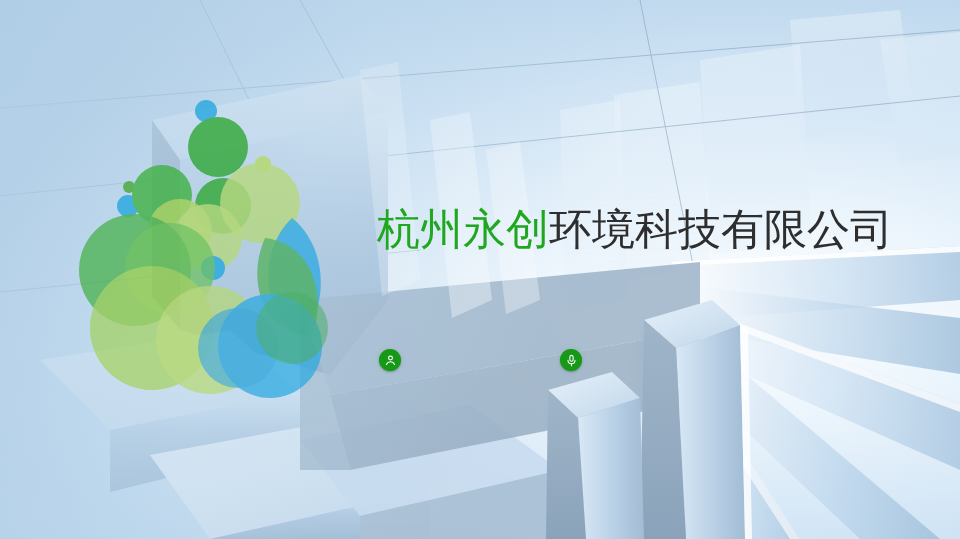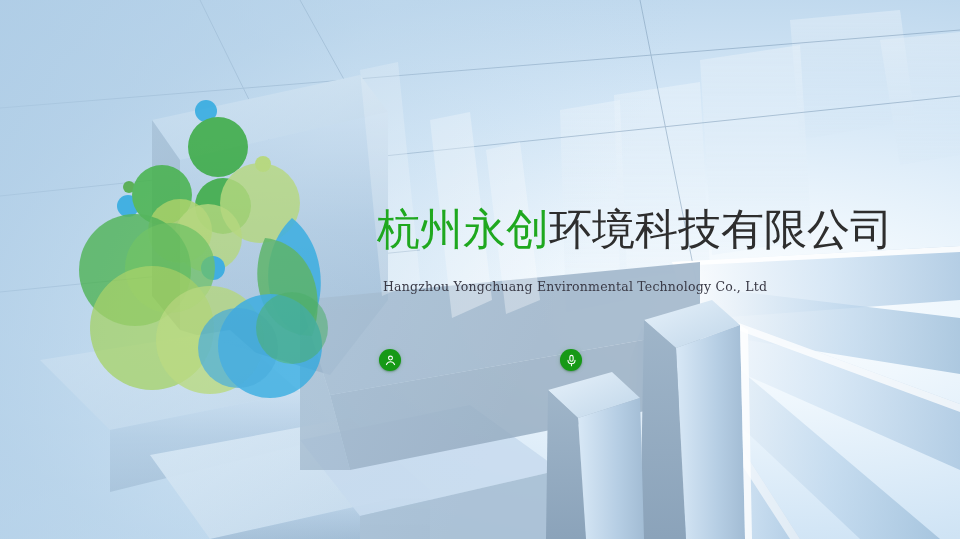--- a/index.html
+++ b/index.html
@@ -235,21 +235,20 @@
         <circle cx="178" cy="270" r="40" fill="#2fa3d8" opacity=".7"></circle>
         <circle cx="232" cy="250" r="36" fill="#39ab52" opacity=".55"></circle>
       </g>
     </svg>
   </div>
 
   <div class="title">
     <span class="t-green">杭州永创</span><span class="t-dark">环境科技有限公司</span>
   </div>
 
-  <div class="subtitle">Hangzhou Yongchuang Environmental Technology Co., Ltd</div>
 
   <div class="halo halo--user"></div>
   <div class="pill pill--user" title="presenter">
     <svg width="13" height="13" viewBox="0 0 24 24" fill="none" stroke="#ffffff" stroke-width="2" stroke-linecap="round" stroke-linejoin="round">
       <circle cx="12" cy="7.5" r="3.6"></circle>
       <path d="M4.5 19.5c1.6-3.4 4.3-5.1 7.5-5.1s5.9 1.7 7.5 5.1"></path>
     </svg>
   </div>
 
   <div class="halo halo--mic"></div>

